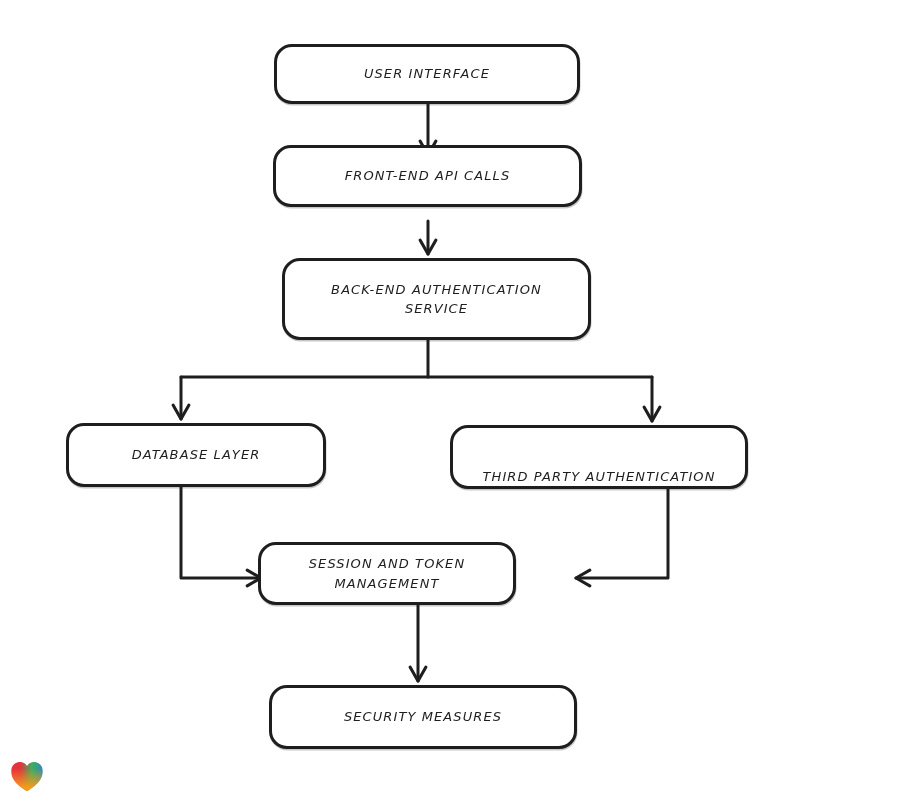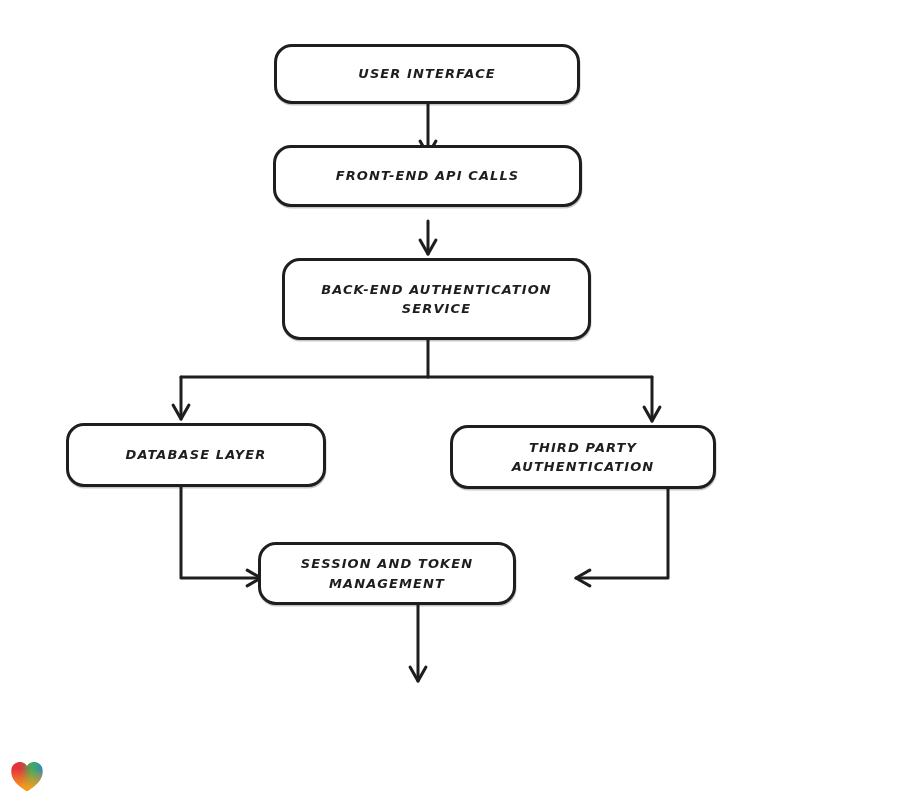--- a/index.html
+++ b/index.html
@@ -22,38 +22,37 @@
     box-sizing: border-box;
     background: #ffffff;
     border: 3px solid #1e1e1e;
     border-radius: 18px;
     box-shadow: 0.5px 1.5px 0 0 rgba(30,30,30,0.25);
     display: flex;
     align-items: center;
     justify-content: center;
     padding: 0 10px;
     cursor: default;
-    font-weight: bold;
   }
   .node-label {
     font-size: 13px;
     font-style: italic;
     letter-spacing: 1.1px;
     line-height: 1.5;
     color: #1e1e1e;
     text-align: center;
     text-transform: uppercase;
     white-space: normal;
   }
   
   .n-ui  { left: 274px; top:  44px; width: 306px; height: 60px; }
   .n-fe  { left: 273px; top: 145px; width: 309px; height: 62px; }
   .n-be  { left: 273px; top: 258px; width: 309px; height: 82px; margin-left: 9px; }
   .n-db  { left:  66px; top: 423px; width: 260px; height: 64px; }
-  .n-tp  { left: 450px; top: 425px; width: 266px; height: 64px; }
+  .n-tp  { left: 450px; top: 425px; width: 298px; height: 64px; align-items: flex-end; }
   .n-ss  { left: 258px; top: 542px; width: 258px; height: 63px; }
   .n-sec { left: 269px; top: 685px; width: 308px; height: 64px; }
   .n-be .node-label { max-width: 250px; }
   .n-ss .node-label { max-width: 200px; }
   .logo {
     position: absolute;
     left: 8px; top: 758px;
     width: 38px; height: 38px;
     cursor: pointer;
   }
@@ -99,20 +98,23 @@
   </div>
 
   <div class="node n-tp">
     <span class="node-label">THIRD PARTY AUTHENTICATION</span>
   </div>
 
   <div class="node n-ss">
     <span class="node-label">SESSION AND TOKEN MANAGEMENT</span>
   </div>
 
+  <div class="node n-sec">
+    <span class="node-label">SECURITY MEASURES</span>
+  </div>
 
   <div class="logo">
     <svg viewBox="0 0 48 48" width="38" height="38" xmlns="http://www.w3.org/2000/svg">
       <defs>
         <linearGradient id="heartLR" x1="0" y1="0" x2="1" y2="0">
           <stop offset="0" stop-color="#e5333c"></stop>
           <stop offset="0.32" stop-color="#e5333c"></stop>
           <stop offset="0.62" stop-color="#3fae5a"></stop>
           <stop offset="1" stop-color="#2d7fd3"></stop>
         </linearGradient>

